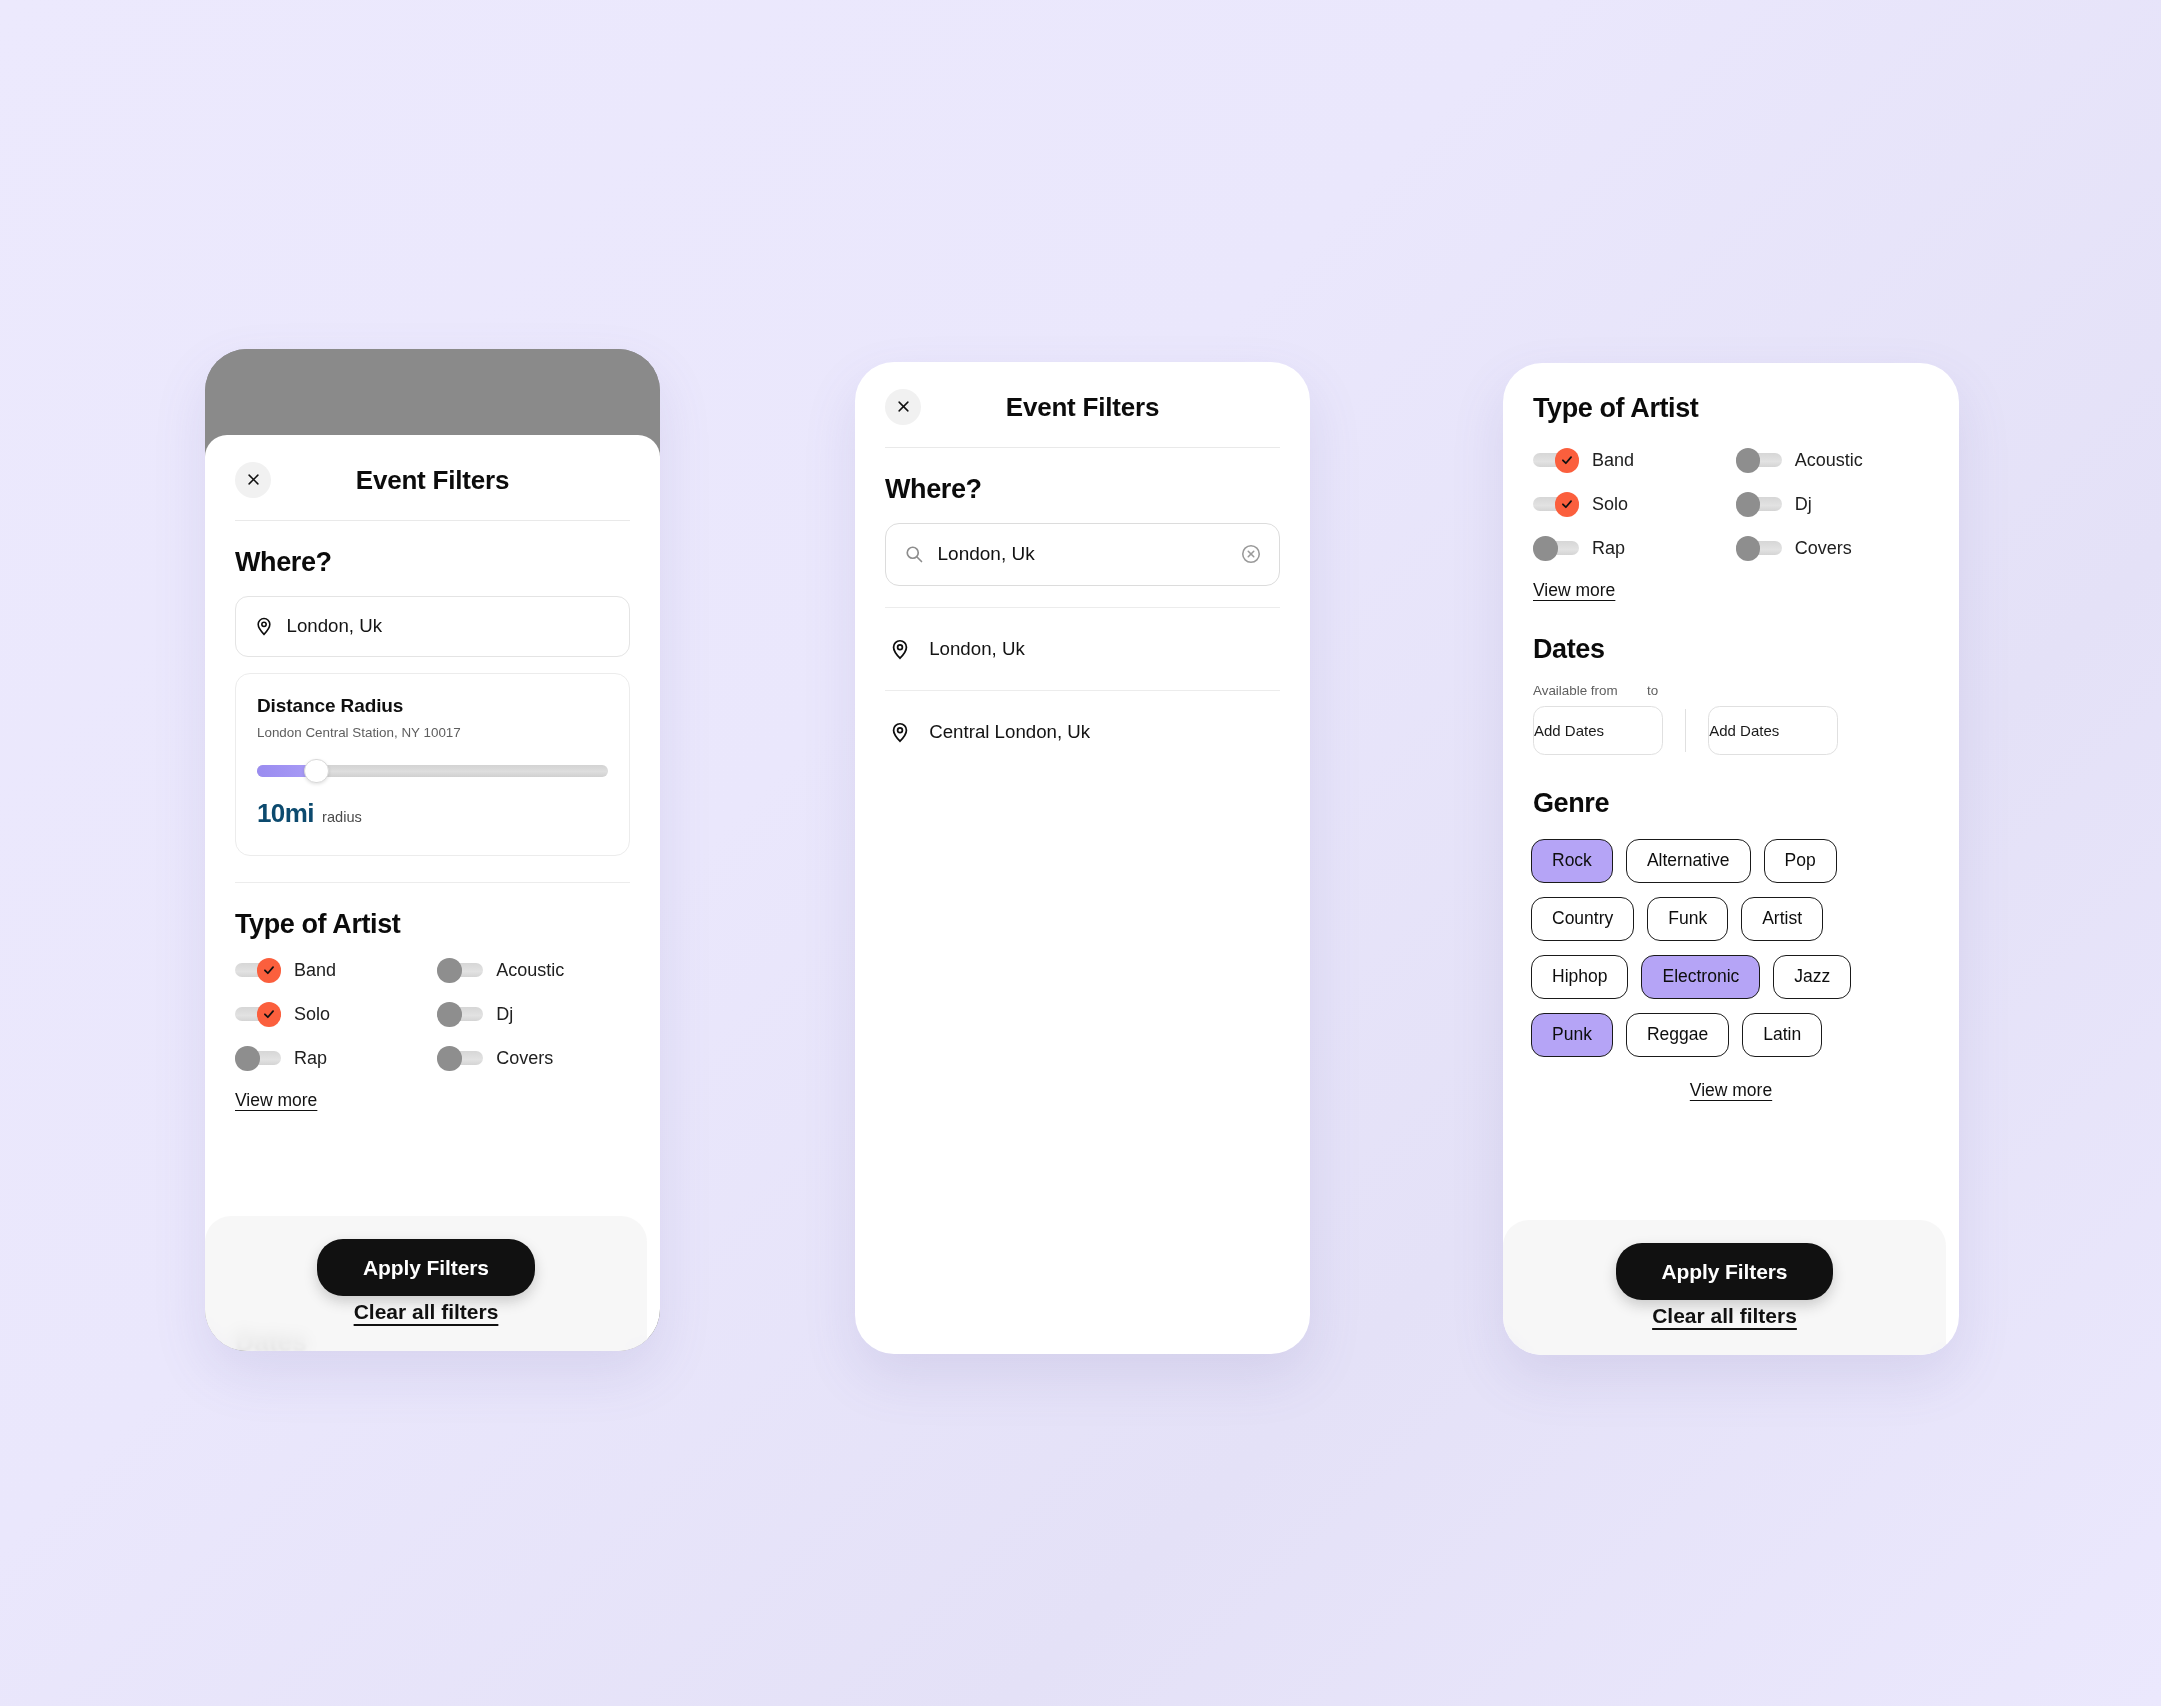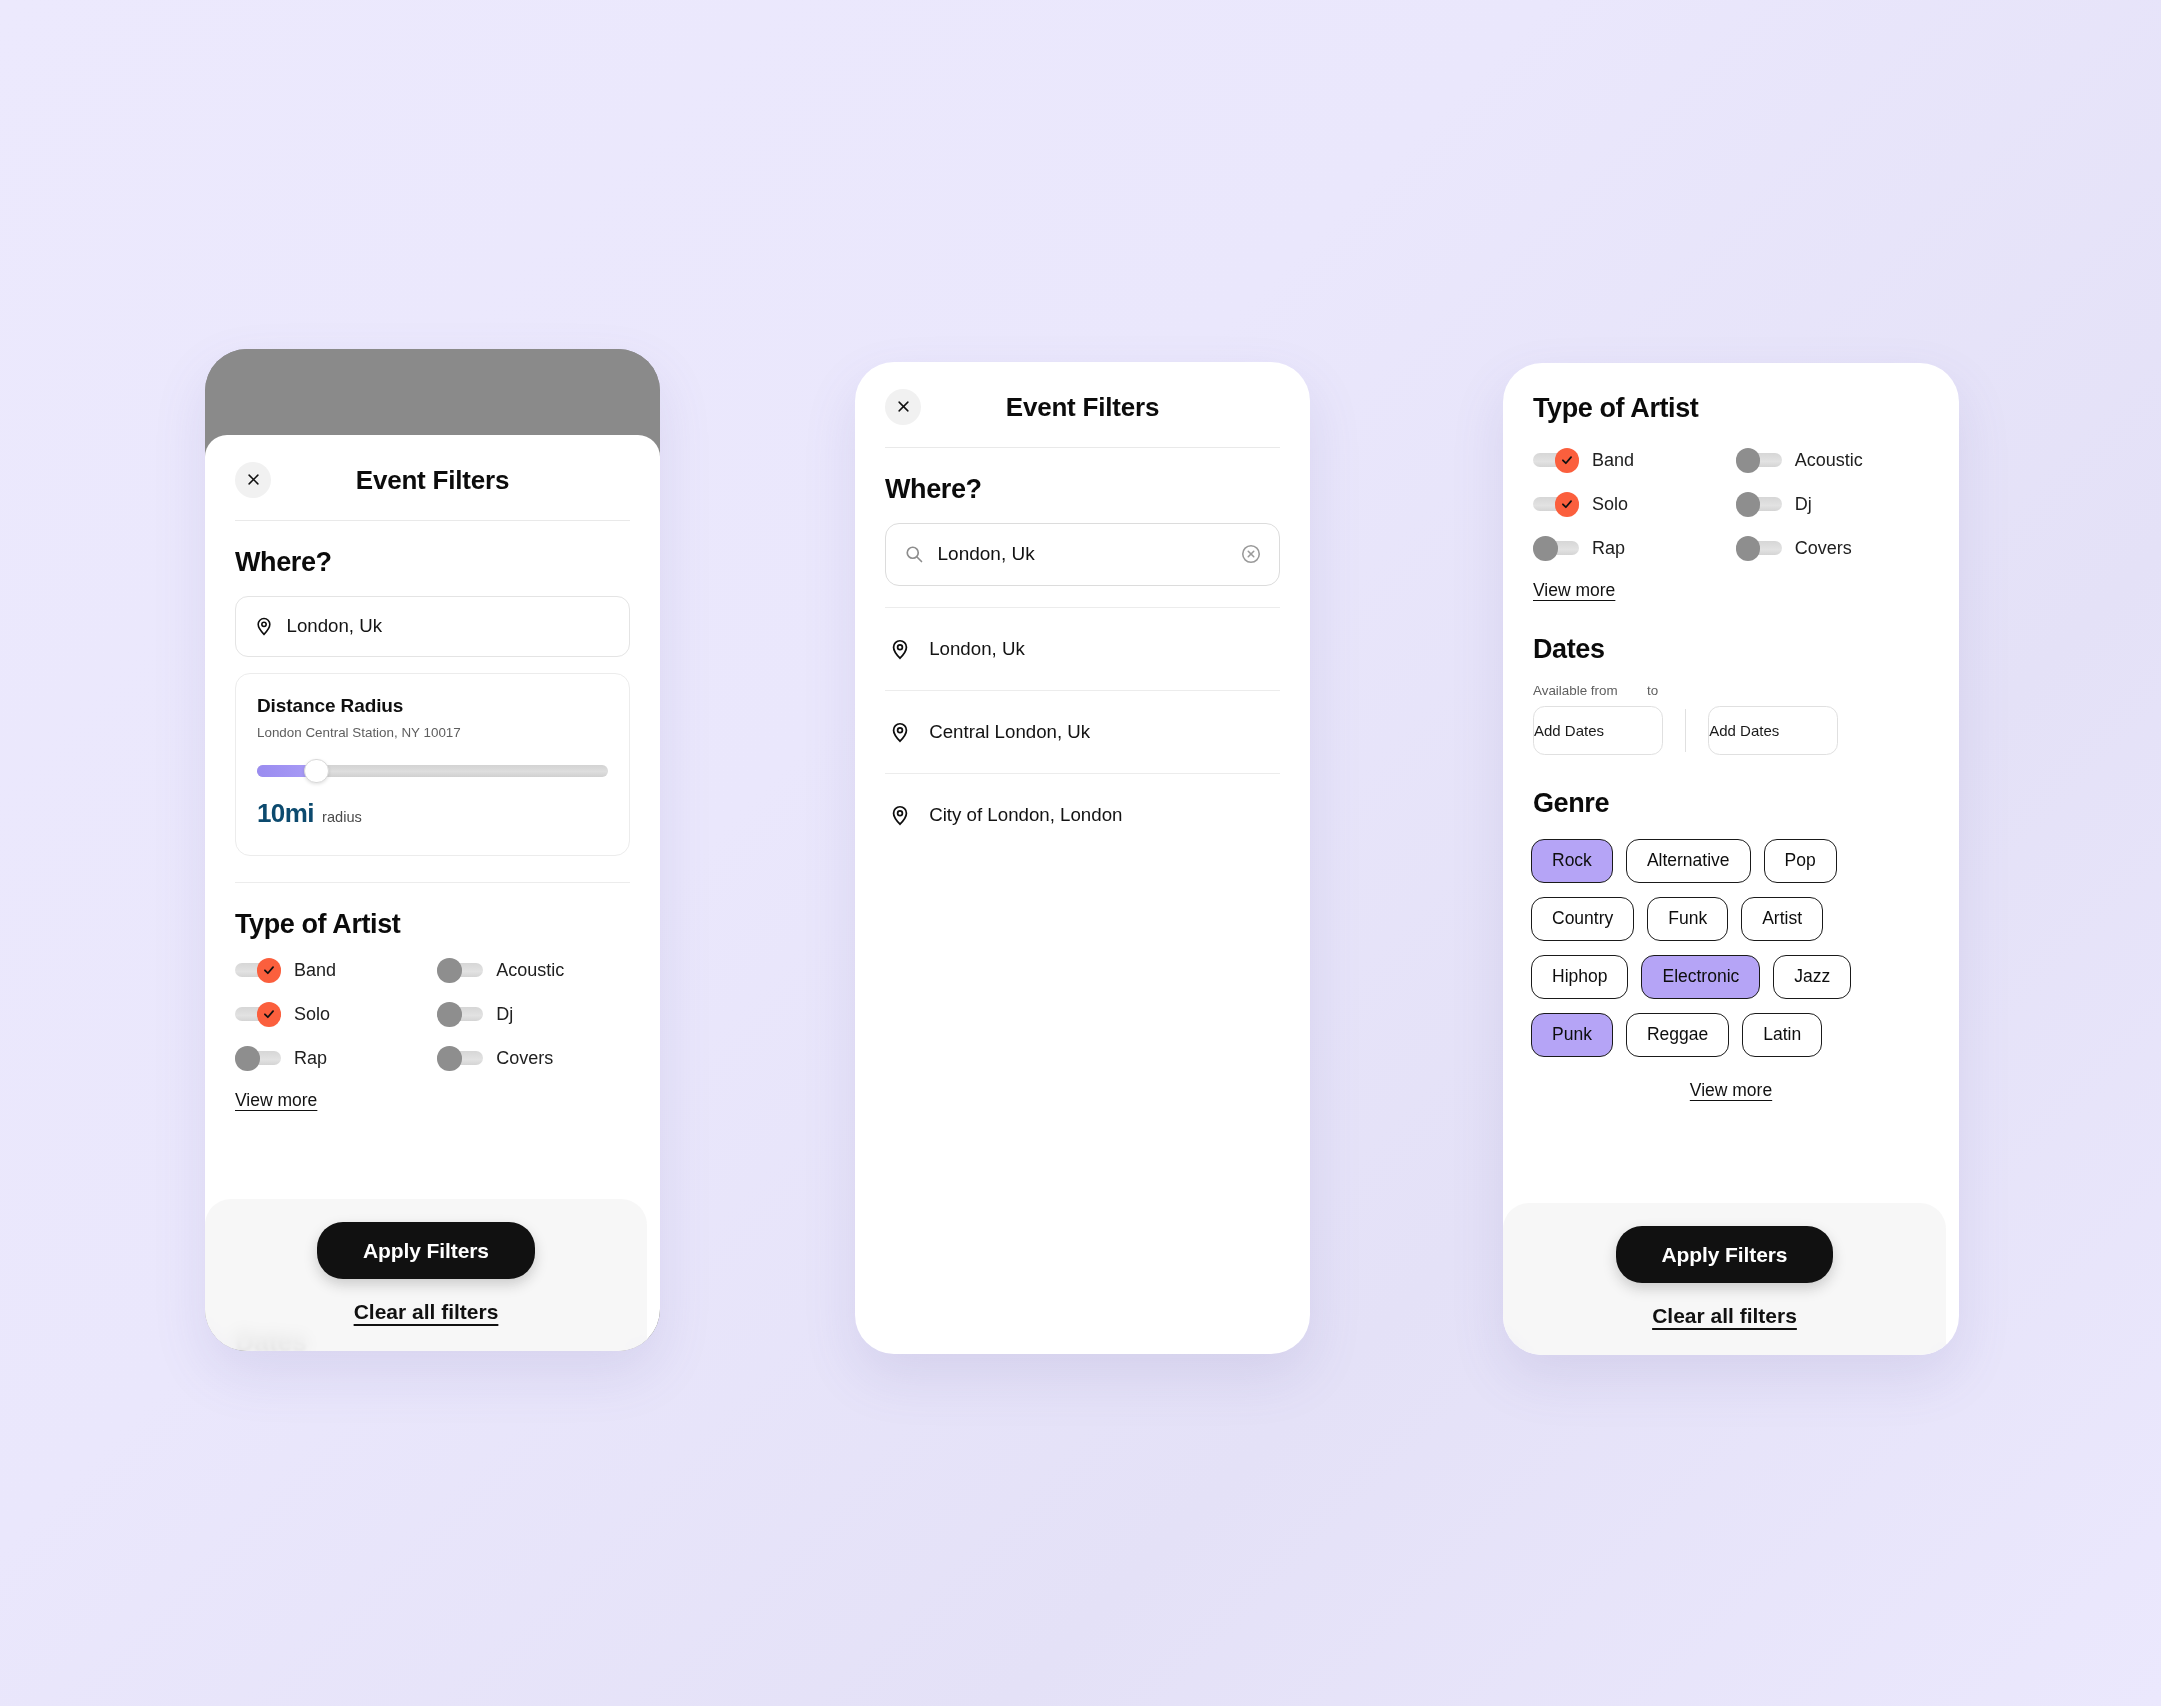--- a/index.html
+++ b/index.html
@@ -247,21 +247,21 @@
     left: 0; right: 13px;
     bottom: 0;
     background: rgba(245,245,245,0.80);
     backdrop-filter: blur(8.2px);
     -webkit-backdrop-filter: blur(8.2px);
     border-radius: 26px 26px 0 0;
     padding: 23px 0 27px 0;
     display: flex;
     flex-direction: column;
     align-items: center;
-    gap: 21px;
+    gap: 4px;
     z-index: 5;
   }
   .apply-btn {
     background: #111111;
     color: #ffffff;
     font-size: 21px;
     font-weight: 700;
     border: none;
     border-radius: 26px;
     padding: 16.3px 46px;
@@ -552,27 +552,20 @@
                 <circle cx="12" cy="10" r="2.6"></circle>
               </svg></span>
             <span class="label">London, Uk</span>
           </div>
           <div class="sugg-item">
             <span class="pin"><svg viewBox="0 0 24 24" fill="none" stroke="#0d0d0d" stroke-width="1.9">
                 <path d="M12 22s7-7.1 7-12A7 7 0 0 0 5 10c0 4.9 7 12 7 12z"></path>
                 <circle cx="12" cy="10" r="2.6"></circle>
               </svg></span>
             <span class="label">Central London, Uk</span>
-          </div>
-          <div class="sugg-item">
-            <span class="pin"><svg viewBox="0 0 24 24" fill="none" stroke="#0d0d0d" stroke-width="1.9">
-                <path d="M12 22s7-7.1 7-12A7 7 0 0 0 5 10c0 4.9 7 12 7 12z"></path>
-                <circle cx="12" cy="10" r="2.6"></circle>
-              </svg></span>
-            <span class="label">City of London, London</span>
           </div>
         </div>
     </div>
 
   </div>
 
   <div class="phone" id="phone3">
 
     <div class="p3-body">
 

